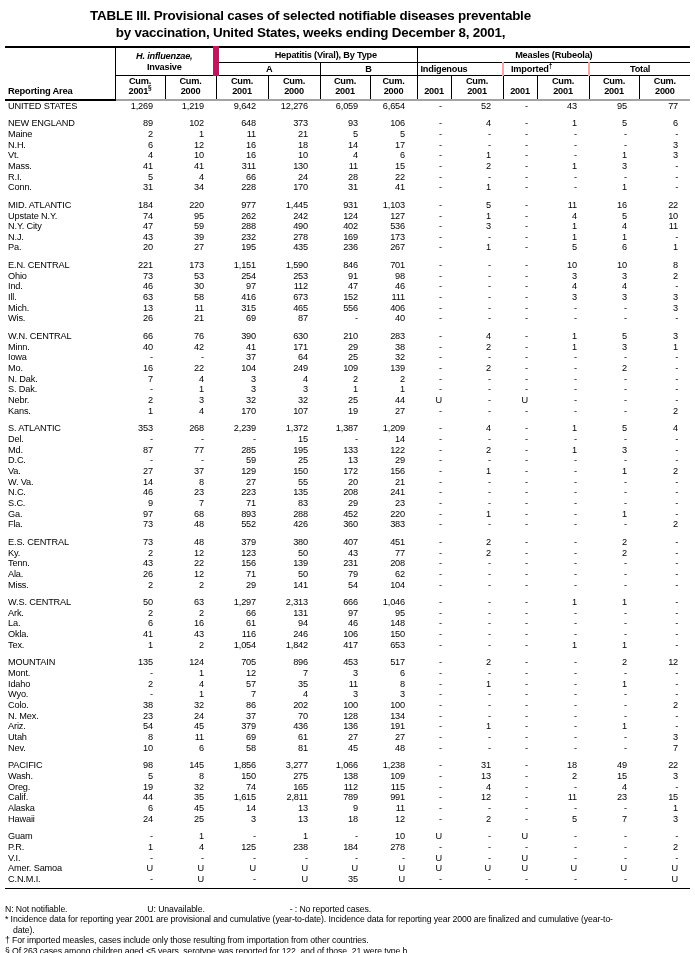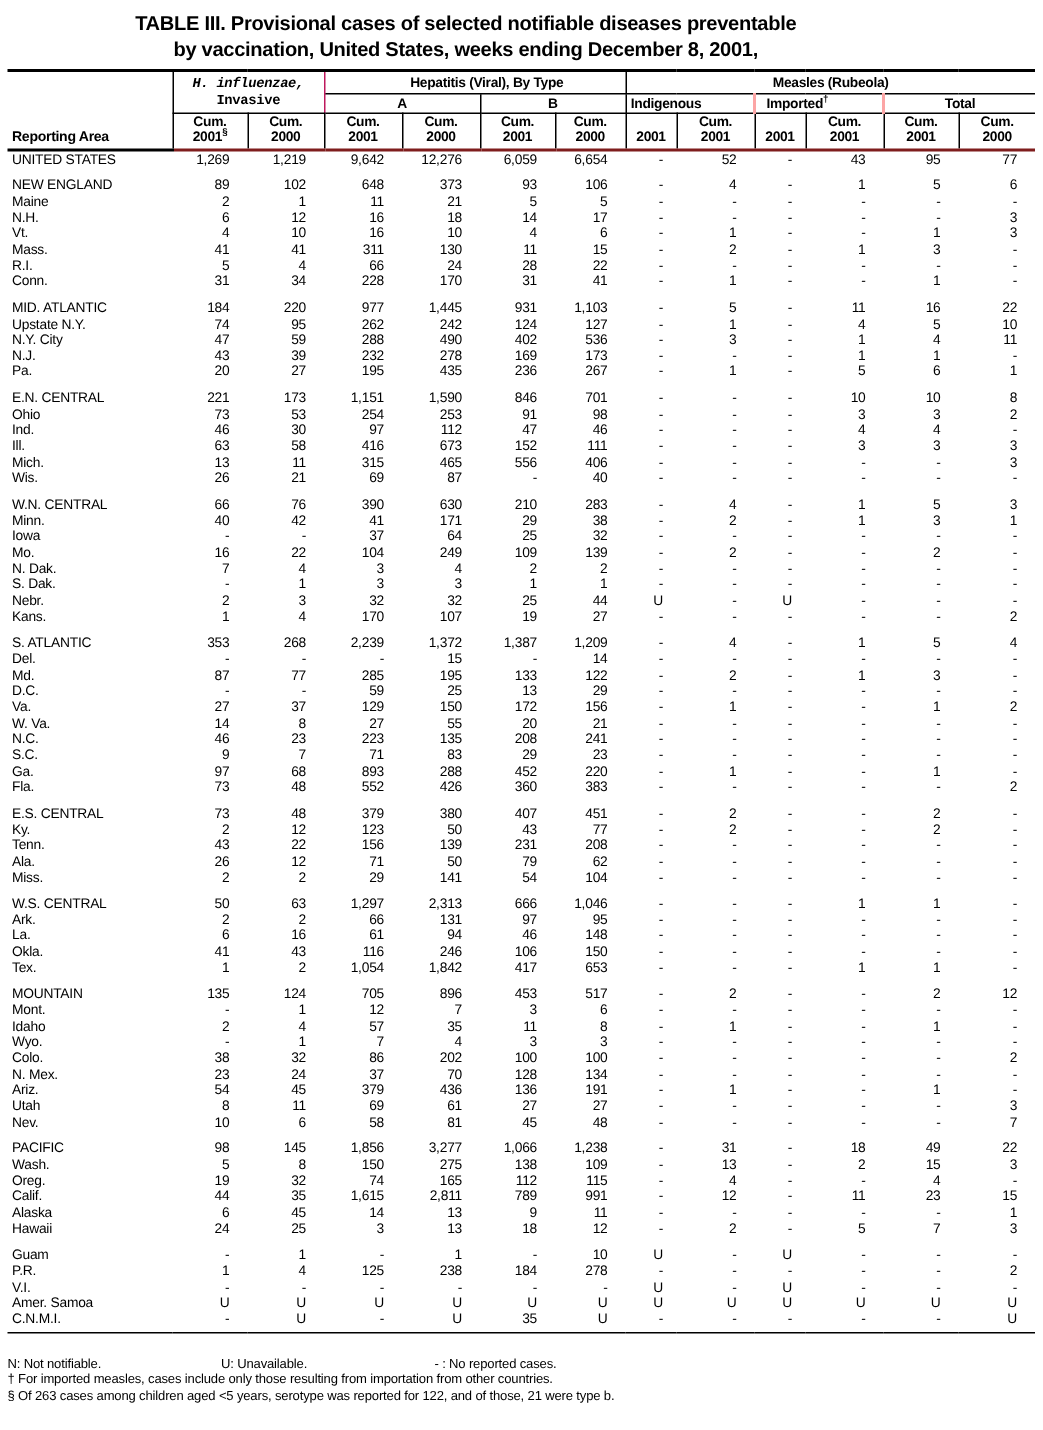--- a/index.html
+++ b/index.html
@@ -20,30 +20,30 @@
   col.c-area { width:110px; }
   col.c1 { width:50px; } col.c2 { width:51px; }
   col.c3 { width:52px; } col.c4 { width:52px; }
   col.c5 { width:50px; } col.c6 { width:47px; }
   col.c7 { width:34px; } col.c8 { width:52px; }
   col.c9 { width:34px; } col.c10 { width:52px; }
   col.c11 { width:50px; } col.c12 { width:51px; }
 
   thead th { font-weight:bold; font-size:9.2px; line-height:10.4px; padding:0; text-align:center; vertical-align:middle; letter-spacing:-0.2px; }
   .h-area { text-align:left; vertical-align:bottom; padding:0 0 2px 3px; border-right:1px solid #000; border-bottom:2px solid #000; font-size:9.4px; }
-  .h-hinf { border-right:1px solid #be185d; border-bottom:1px solid #000; padding:2px 0;font-family:Liberation Mono, monospace; }
+  .h-hinf { border-right:6px solid #be185d; border-bottom:1px solid #000; padding:2px 0; }
   .h-hinf .it { font-style:italic; }
   .h-hep  { border-right:1px solid #000; border-bottom:1px solid #000; padding:2px 0 1px 16px; }
   .h-meas { border-bottom:1px solid #000; padding:2px 0 1px 0; }
   .h-a, .h-b { border-right:1px solid #000; border-bottom:1px solid #000; padding:1px 0; }
   .h-ind, .h-imp { border-right:2px solid #fca5a5; border-bottom:1px solid #000; padding:1px 0; }
   .h-tot { border-bottom:1px solid #000; padding:1px 0; }
   .h-ind { text-align:left; padding-left:3px; }
   .h-imp { text-align:left; padding-left:7px; }
-  .h-col { border-left:1px solid #000; border-bottom:2px solid #7f1d1d; vertical-align:bottom; padding:1px 0 2px 0; font-size:9.2px; line-height:9.8px;margin-top:24px; }
+  .h-col { border-left:1px solid #000; border-bottom:2px solid #a3a3a3; vertical-align:bottom; padding:1px 0 2px 0; font-size:9.2px; line-height:9.8px;margin-top:24px; }
   sup { font-size:6.5px; vertical-align:super; line-height:0; }
 
   tbody td { font-size:9.2px; line-height:10.65px; padding:0; letter-spacing:-0.15px; white-space:nowrap; }
   td.area { text-align:left; padding-left:3px; }
   td.v { text-align:right; padding-right:12px; }
   tbody td:nth-child(8), tbody td:nth-child(10) { padding-right:9px; }
   tr.gap td { height:7px; }
   tr.pad-end td { height:4px; }
 
   .foot { margin-top:15px; font-size:8.7px; line-height:10.4px; letter-spacing:-0.1px; }
@@ -1185,17 +1185,18 @@
         </tr>
       </tbody>
   </table>
 
   <div class="foot">
     <div class="legend">
       <span class="lg1">N: Not notifiable.</span>
       <span class="lg2">U: Unavailable.</span>
       <span class="lg3">- : No reported cases.</span>
     </div>
+    <div class="note"><span>*</span> <span>Incidence data for reporting year 2001 are provisional and cumulative (year-to-date). Incidence data for reporting year 2000 are finalized and cumulative (year-to-date).</span></div>
     <div class="note"><span>†</span> <span>For imported measles, cases include only those resulting from importation from other countries.</span></div>
     <div class="note"><span>§</span> <span>Of 263 cases among children aged &lt;5 years, serotype was reported for 122, and of those, 21 were type b.</span></div>
   </div>
 
 </div>
 
 </body></html>

